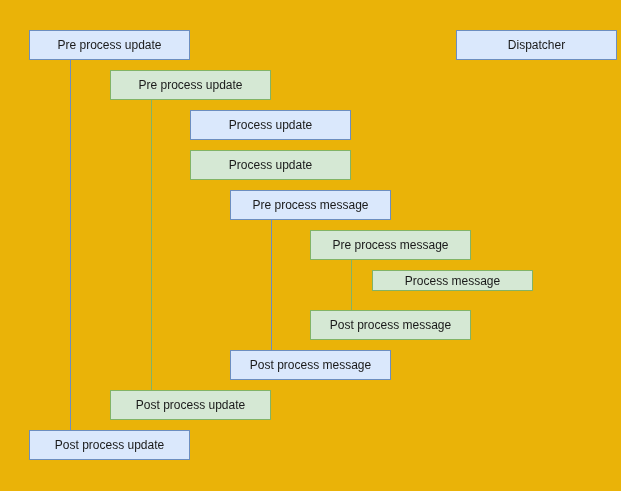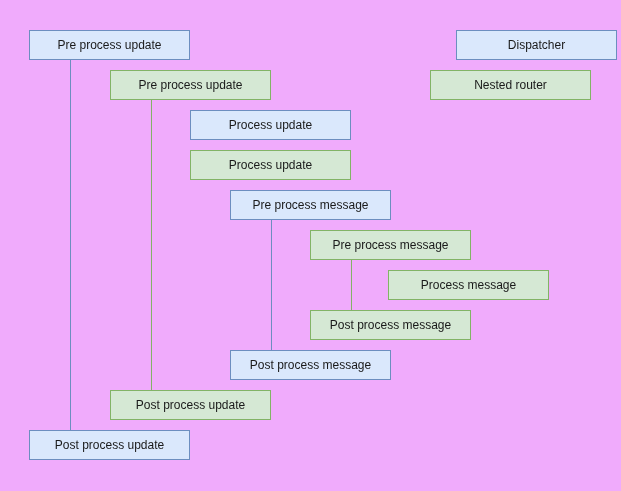--- a/index.html
+++ b/index.html
@@ -7,21 +7,21 @@
     padding: 0;
     background: #ffffff;
   }
   body {
     font-family: "Liberation Sans", sans-serif;
   }
   #canvas {
     position: relative;
     width: 621px;
     height: 491px;
-    background: #f0abfc;
+    background: #eab308;
     overflow: hidden;
     text-decoration: underline;
   }
   .node {
     position: absolute;
     box-sizing: border-box;
     display: flex;
     align-items: center;
     justify-content: center;
     font-size: 12px;
@@ -67,34 +67,31 @@
     </div>
     <div class="node green" style="left: 190px; top: 150px; width: 161px; height: 30px;">
       <span>Process update</span>
     </div>
     <div class="node blue" style="left: 230px; top: 190px; width: 161px; height: 30px;">
       <span>Pre process message</span>
     </div>
     <div class="node green" style="left: 310px; top: 230px; width: 161px; height: 30px;">
       <span>Pre process message</span>
     </div>
-    <div class="node green" style="left: 388px; top: 270px; width: 161px; height: 30px;">
+    <div class="node green" style="left: 372px; top: 270px; width: 161px; height: 21px;">
       <span>Process message</span>
     </div>
     <div class="node green" style="left: 310px; top: 310px; width: 161px; height: 30px;">
       <span>Post process message</span>
     </div>
     <div class="node blue" style="left: 230px; top: 350px; width: 161px; height: 30px;">
       <span>Post process message</span>
     </div>
     <div class="node green" style="left: 110px; top: 390px; width: 161px; height: 30px;">
       <span>Post process update</span>
     </div>
     <div class="node blue" style="left: 29px; top: 430px; width: 161px; height: 30px;">
       <span>Post process update</span>
     </div>
     <div class="node blue" style="left: 456px; top: 30px; width: 161px; height: 30px;">
       <span>Dispatcher</span>
     </div>
-    <div class="node green" style="left: 430px; top: 70px; width: 161px; height: 30px;">
-      <span>Nested router</span>
-    </div>
   </div>
 
 </body></html>

